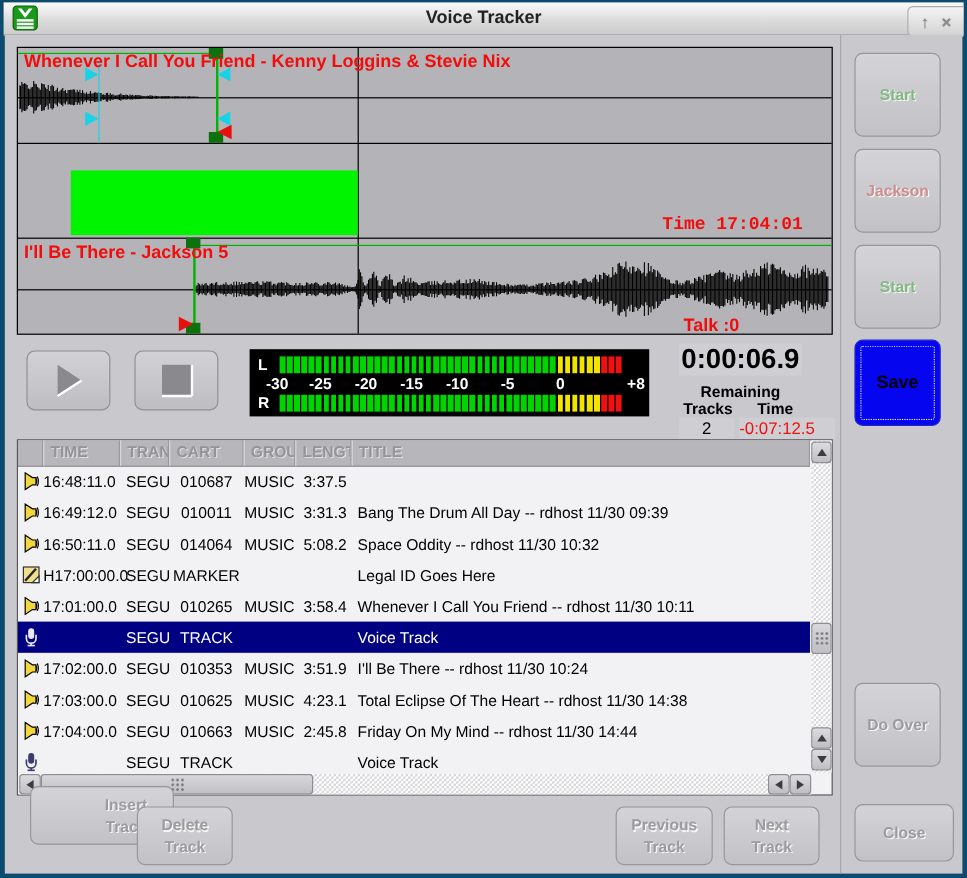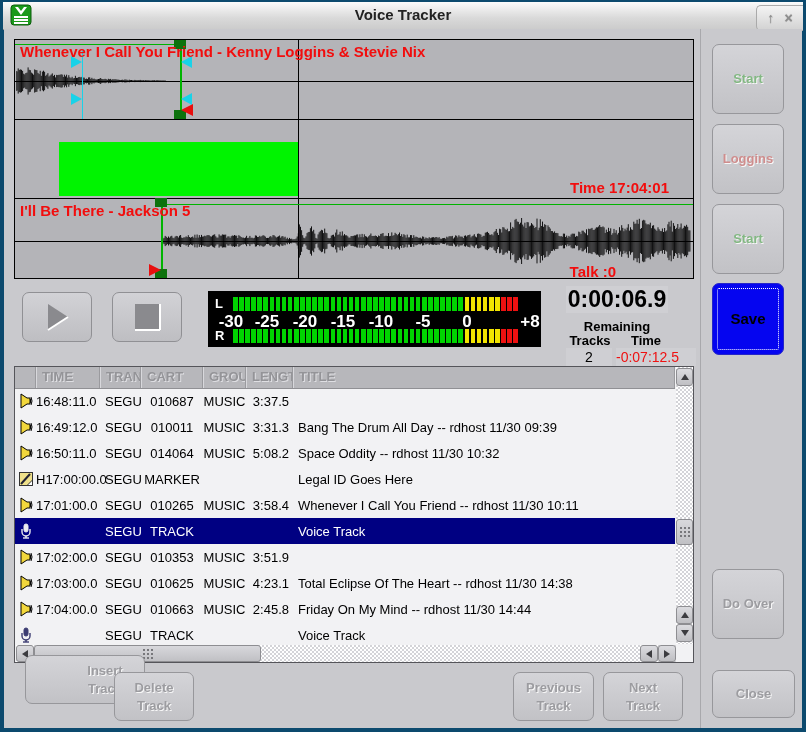--- a/index.html
+++ b/index.html
@@ -32,21 +32,21 @@
   .red-info{position:absolute;font-size:15px;font-weight:bold;color:#f20d0d;text-align:right;}
   .greenblock{position:absolute;background:#00f400;}
   
   .tbtn{position:absolute;width:68px;height:48px;background:linear-gradient(#d2d2d6,#bebec2);
     border:1px solid #909094;border-radius:7px;display:flex;align-items:center;justify-content:center;}
   .meter{position:absolute;left:204px;top:262px;width:333px;height:56px;background:#000;}
   .meter-lab{position:absolute;left:7px;color:#fff;font-weight:bold;font-size:13px;}
   .bar{position:absolute;left:25px;width:288px;height:14px;display:flex;align-items:stretch;}
   .seg{width:4.6px;margin-right:1.5px;}
   .scalerow{position:absolute;left:25px;top:21px;width:288px;height:15px;}
-  .scalelab{position:absolute;color:#fff;font-weight:bold;font-size:17px;transform:translateX(-50%);top:0;}
+  .scalelab{position:absolute;color:#fff;font-weight:bold;font-size:13px;transform:translateX(-50%);top:0;}
   .lcd{position:absolute;background:#cfcfd3;color:#000;}
   .small-b{position:absolute;font-size:13px;font-weight:bold;color:#000;text-align:center;}
   
   .logtable{position:absolute;left:10px;top:337px;width:680px;height:297px;border:1px solid #55555a;background:#f2f2f4;box-sizing:border-box;}
   .loghead{position:absolute;left:0;top:0;width:660px;height:21px;background:#b7b7bb;display:grid;
     grid-template-columns:21px 64px 41px 62px 43px 47px auto;border-bottom:1px solid #909094;}
   .hcell{font-size:13px;font-weight:bold;color:#949498;text-shadow:1px 1px 0 #dfdfe3;
     border-right:1px solid #9a9a9e;border-left:1px solid #d8d8dc;line-height:20px;padding-left:5px;overflow:hidden;white-space:nowrap;}
   .logrows{position:absolute;left:0;top:21px;width:660px;height:256px;overflow:hidden;}
   .lrow{height:26px;display:grid;grid-template-columns:21px 64px 41px 62px 43px 47px auto;align-items:center;font-size:13px;color:#000;}
@@ -118,21 +118,21 @@
       <div class="handle" style="left:159px;top:70px;"></div>
       <div class="cyanline" style="left:67px;top:11px;height:68px;"></div>
       <div class="tri tri-r-cyan" style="left:56px;top:16px;"></div>
       <div class="tri tri-r-cyan" style="left:56px;top:53px;"></div>
       <div class="tri tri-l-cyan" style="left:166px;top:16px;"></div>
       <div class="tri tri-l-cyan" style="left:166px;top:53px;"></div>
       <div class="tri tri-l-red" style="left:166px;top:64px;"></div>
       <div class="trk-title" style="left:5px;top:3px;">Whenever I Call You Friend - Kenny Loggins &amp; Stevie Nix</div>
 
       <div class="greenblock" style="left:44px;top:102px;width:239px;height:54px;"></div>
-      <div class="red-info" style="left:454px;top:139px;width:200px;">Time 17:04:01</div>
+      <div class="red-info" style="left:454px;top:139px;width:200px;font-family:Liberation Mono, monospace;">Time 17:04:01</div>
 
       <svg id="wf3" style="position:absolute;left:148px;top:173px;" width="528" height="56">
           <path d="M0.0 25.5V30.5M1.1 24.8V31.2M2.2 22.9V33.1M3.3 23.8V32.2M4.4 24.9V31.1M5.5 23.5V32.5M6.6 24.7V31.3M7.7 23.4V32.6M8.8 22.8V33.2M9.9 24.7V31.3M11.0 25.2V30.8M12.1 23.6V32.4M13.2 22.9V33.1M14.3 23.2V32.8M15.4 24.5V31.5M16.5 22.7V33.3M17.6 22.0V34.0M18.7 24.6V31.4M19.8 25.0V31.0M20.9 24.3V31.7M22.0 24.4V31.6M23.1 23.4V32.6M24.2 24.1V31.9M25.3 22.2V33.8M26.4 24.0V32.0M27.5 24.7V31.3M28.6 24.1V31.9M29.7 23.5V32.5M30.8 24.7V31.3M31.9 21.7V34.3M33.0 24.8V31.2M34.1 21.5V34.5M35.2 24.6V31.4M36.3 22.1V33.9M37.4 24.1V31.9M38.5 21.9V34.1M39.6 23.6V32.4M40.7 23.4V32.6M41.8 22.7V33.3M42.9 23.2V32.8M44.0 22.2V33.8M45.1 22.1V33.9M46.2 22.3V33.7M47.3 23.3V32.7M48.4 23.6V32.4M49.5 22.5V33.5M50.6 21.8V34.2M51.7 21.3V34.7M52.8 23.3V32.7M53.9 24.6V31.4M55.0 24.6V31.4M56.1 21.4V34.6M57.2 22.7V33.3M58.3 22.6V33.4M59.4 21.4V34.6M60.5 21.7V34.3M61.6 21.7V34.3M62.7 21.6V34.4M63.8 24.7V31.3M64.9 23.4V32.6M66.0 23.4V32.6M67.1 24.8V31.2M68.2 23.2V32.8M69.3 22.5V33.5M70.4 22.8V33.2M71.5 22.0V34.0M72.6 22.6V33.4M73.7 22.7V33.3M74.8 25.0V31.0M75.9 22.2V33.8M77.0 23.1V32.9M78.1 24.0V32.0M79.2 24.6V31.4M80.3 24.6V31.4M81.4 25.1V30.9M82.5 24.5V31.5M83.6 22.8V33.2M84.7 25.0V31.0M85.8 24.7V31.3M86.9 22.9V33.1M88.0 24.8V31.2M89.1 24.7V31.3M90.2 25.3V30.7M91.3 24.8V31.2M92.4 22.4V33.6M93.5 22.7V33.3M94.6 24.0V32.0M95.7 23.9V32.1M96.8 22.8V33.2M97.9 23.8V32.2M99.0 22.9V33.1M100.1 22.2V33.8M101.2 22.7V33.3M102.3 23.6V32.4M103.4 25.0V31.0M104.5 24.9V31.1M105.6 24.9V31.1M106.7 23.7V32.3M107.8 23.1V32.9M108.9 24.3V31.7M110.0 22.1V33.9M111.1 22.3V33.7M112.2 23.4V32.6M113.3 24.5V31.5M114.4 23.8V32.2M115.5 23.3V32.7M116.6 22.5V33.5M117.7 24.7V31.3M118.8 23.4V32.6M119.9 23.1V32.9M121.0 24.5V31.5M122.1 23.7V32.3M123.2 25.8V30.2M124.3 24.7V31.3M125.4 26.2V29.8M126.5 24.9V31.1M127.6 25.9V30.1M128.7 25.7V30.3M129.8 26.4V29.6M130.9 26.2V29.8M132.0 26.2V29.8M133.1 25.5V30.5M134.2 23.5V32.5M135.3 20.3V35.7M136.4 11.4V44.6M137.5 13.8V42.2M138.6 17.2V38.8M139.7 22.2V33.8M140.8 24.7V31.3M141.9 25.2V30.8M143.0 23.4V32.6M144.1 20.1V35.9M145.2 19.1V36.9M146.3 18.9V37.1M147.4 15.2V40.8M148.5 13.4V42.6M149.6 18.3V37.7M150.7 16.8V39.2M151.8 20.6V35.4M152.9 24.9V31.1M154.0 25.6V30.4M155.1 21.4V34.6M156.2 19.3V36.7M157.3 18.1V37.9M158.4 16.8V39.2M159.5 17.3V38.7M160.6 20.1V35.9M161.7 15.6V40.4M162.8 19.7V36.3M163.9 20.2V35.8M165.0 24.9V31.1M166.1 25.5V30.5M167.2 25.0V31.0M168.3 22.6V33.4M169.4 21.9V34.1M170.5 21.7V34.3M171.6 23.5V32.5M172.7 19.6V36.4M173.8 16.5V39.5M174.9 21.9V34.1M176.0 21.4V34.6M177.1 18.8V37.2M178.2 22.6V33.4M179.3 18.4V37.6M180.4 22.5V33.5M181.5 21.1V34.9M182.6 22.3V33.7M183.7 22.3V33.7M184.8 23.3V32.7M185.9 24.6V31.4M187.0 24.6V31.4M188.1 23.0V33.0M189.2 23.1V32.9M190.3 22.9V33.1M191.4 22.4V33.6M192.5 22.4V33.6M193.6 21.6V34.4M194.7 21.4V34.6M195.8 24.4V31.6M196.9 21.3V34.7M198.0 24.1V31.9M199.1 20.9V35.1M200.2 24.2V31.8M201.3 21.3V34.7M202.4 23.1V32.9M203.5 23.6V32.4M204.6 24.5V31.5M205.7 23.3V32.7M206.8 22.2V33.8M207.9 20.5V35.5M209.0 23.0V33.0M210.1 22.9V33.1M211.2 23.0V33.0M212.3 22.5V33.5M213.4 23.0V33.0M214.5 24.1V31.9M215.6 22.5V33.5M216.7 23.1V32.9M217.8 20.9V35.1M218.9 20.7V35.3M220.0 20.0V36.0M221.1 23.3V32.7M222.2 22.8V33.2M223.3 22.8V33.2M224.4 23.0V33.0M225.5 20.1V35.9M226.6 23.2V32.8M227.7 22.9V33.1M228.8 19.4V36.6M229.9 22.8V33.2M231.0 22.1V33.9M232.1 19.8V36.2M233.2 20.9V35.1M234.3 22.2V33.8M235.4 21.1V34.9M236.5 19.5V36.5M237.6 23.0V33.0M238.7 21.2V34.8M239.8 23.8V32.2M240.9 21.2V34.8M242.0 22.2V33.8M243.1 24.6V31.4M244.2 21.6V34.4M245.3 24.4V31.6M246.4 24.3V31.7M247.5 22.1V33.9M248.6 22.1V33.9M249.7 25.0V31.0M250.8 22.2V33.8M251.9 24.4V31.6M253.0 23.6V32.4M254.1 24.0V32.0M255.2 24.8V31.2M256.3 24.8V31.2M257.4 24.6V31.4M258.5 25.5V30.5M259.6 23.4V32.6M260.7 23.8V32.2M261.8 25.8V30.2M262.9 24.5V31.5M264.0 25.1V30.9M265.1 25.5V30.5M266.2 24.2V31.8M267.3 25.2V30.8M268.4 24.6V31.4M269.5 24.3V31.7M270.6 24.1V31.9M271.7 24.7V31.3M272.8 24.1V31.9M273.9 24.0V32.0M275.0 25.1V30.9M276.1 24.1V31.9M277.2 25.7V30.3M278.3 25.9V30.1M279.4 25.2V30.8M280.5 25.1V30.9M281.6 24.9V31.1M282.7 25.7V30.3M283.8 23.7V32.3M284.9 24.5V31.5M286.0 23.3V32.7M287.1 23.2V32.8M288.2 23.3V32.7M289.3 22.9V33.1M290.4 25.5V30.5M291.5 24.4V31.6M292.6 22.4V33.6M293.7 22.8V33.2M294.8 24.4V31.6M295.9 22.3V33.7M297.0 23.6V32.4M298.1 23.6V32.4M299.2 23.7V32.3M300.3 25.1V30.9M301.4 22.8V33.2M302.5 22.4V33.6M303.6 23.5V32.5M304.7 22.4V33.6M305.8 22.0V34.0M306.9 21.6V34.4M308.0 24.4V31.6M309.1 23.2V32.8M310.2 22.5V33.5M311.3 21.2V34.8M312.4 23.5V32.5M313.5 24.3V31.7M314.6 20.8V35.2M315.7 20.5V35.5M316.8 21.0V35.0M317.9 21.6V34.4M319.0 24.0V32.0M320.1 22.8V33.2M321.2 22.8V33.2M322.3 19.7V36.3M323.4 19.3V36.7M324.5 18.8V37.2M325.6 20.0V36.0M326.7 21.6V34.4M327.8 21.9V34.1M328.9 21.2V34.8M330.0 22.4V33.6M331.1 19.2V36.8M332.2 18.1V37.9M333.3 16.0V40.0M334.4 19.8V36.2M335.5 22.0V34.0M336.6 15.7V40.3M337.7 16.2V39.8M338.8 19.5V36.5M339.9 14.1V41.9M341.0 14.5V41.5M342.1 16.2V39.8M343.2 17.0V39.0M344.3 15.7V40.3M345.4 18.3V37.7M346.5 18.1V37.9M347.6 9.4V46.6M348.7 15.9V40.1M349.8 13.9V42.1M350.9 15.1V40.9M352.0 6.8V49.2M353.1 5.9V50.1M354.2 8.5V47.5M355.3 8.9V47.1M356.4 11.2V44.8M357.5 9.7V46.3M358.6 5.0V51.0M359.7 11.6V44.4M360.8 13.5V42.5M361.9 9.7V46.3M363.0 15.0V41.0M364.1 9.1V46.9M365.2 9.3V46.7M366.3 13.4V42.6M367.4 12.6V43.4M368.5 10.1V45.9M369.6 11.4V44.6M370.7 12.7V43.3M371.8 15.0V41.0M372.9 14.0V42.0M374.0 5.6V50.4M375.1 17.2V38.8M376.2 14.7V41.3M377.3 6.2V49.8M378.4 13.0V43.0M379.5 8.6V47.4M380.6 13.8V42.2M381.7 11.2V44.8M382.8 12.0V44.0M383.9 17.7V38.3M385.0 12.4V43.6M386.1 14.1V41.9M387.2 15.6V40.4M388.3 18.0V38.0M389.4 18.1V37.9M390.5 19.6V36.4M391.6 18.4V37.6M392.7 20.0V36.0M393.8 19.9V36.1M394.9 20.2V35.8M396.0 22.9V33.1M397.1 23.4V32.6M398.2 23.1V32.9M399.3 23.7V32.3M400.4 20.6V35.4M401.5 20.7V35.3M402.6 24.0V32.0M403.7 22.6V33.4M404.8 24.7V31.3M405.9 22.9V33.1M407.0 23.8V32.2M408.1 21.5V34.5M409.2 20.6V35.4M410.3 20.7V35.3M411.4 20.7V35.3M412.5 23.8V32.2M413.6 22.9V33.1M414.7 23.3V32.7M415.8 18.6V37.4M416.9 19.2V36.8M418.0 21.1V34.9M419.1 17.7V38.3M420.2 17.7V38.3M421.3 19.2V36.8M422.4 20.3V35.7M423.5 16.3V39.7M424.6 22.2V33.8M425.7 15.7V40.3M426.8 16.1V39.9M427.9 15.6V40.4M429.0 14.9V41.1M430.1 16.9V39.1M431.2 16.9V39.1M432.3 15.6V40.4M433.4 14.3V41.7M434.5 14.4V41.6M435.6 13.5V42.5M436.7 12.0V44.0M437.8 13.9V42.1M438.9 14.1V41.9M440.0 13.4V42.6M441.1 14.4V41.6M442.2 19.9V36.1M443.3 16.6V39.4M444.4 19.0V37.0M445.5 14.8V41.2M446.6 18.1V37.9M447.7 15.3V40.7M448.8 21.8V34.2M449.9 20.2V35.8M451.0 15.9V40.1M452.1 19.8V36.2M453.2 17.2V38.8M454.3 21.5V34.5M455.4 19.9V36.1M456.5 14.2V41.8M457.6 17.5V38.5M458.7 12.2V43.8M459.8 14.9V41.1M460.9 18.2V37.8M462.0 15.7V40.3M463.1 17.3V38.7M464.2 14.6V41.4M465.3 11.2V44.8M466.4 17.7V38.3M467.5 14.3V41.7M468.6 16.4V39.6M469.7 16.9V39.1M470.8 8.7V47.3M471.9 10.8V45.2M473.0 10.6V45.4M474.1 6.8V49.2M475.2 10.8V45.2M476.3 5.8V50.2M477.4 15.9V40.1M478.5 15.0V41.0M479.6 7.6V48.4M480.7 6.8V49.2M481.8 7.4V48.6M482.9 10.4V45.6M484.0 11.5V44.5M485.1 11.2V44.8M486.2 11.6V44.4M487.3 9.7V46.3M488.4 15.2V40.8M489.5 12.7V43.3M490.6 12.2V43.8M491.7 15.6V40.4M492.8 16.7V39.3M493.9 17.9V38.1M495.0 14.3V41.7M496.1 16.3V39.7M497.2 17.9V38.1M498.3 18.2V37.8M499.4 15.5V40.5M500.5 19.0V37.0M501.6 15.0V41.0M502.7 18.4V37.6M503.8 17.4V38.6M504.9 11.3V44.7M506.0 8.8V47.2M507.1 13.5V42.5M508.2 7.7V48.3M509.3 18.6V37.4M510.4 10.1V45.9M511.5 12.8V43.2M512.6 16.0V40.0M513.7 14.8V41.2M514.8 11.0V45.0M515.9 16.0V40.0M517.0 14.4V41.6M518.1 10.5V45.5M519.2 15.8V40.2M520.3 14.8V41.2M521.4 12.8V43.2M522.5 13.5V42.5M523.6 11.8V44.2M524.7 13.8V42.2M525.8 17.3V38.7M526.9 17.4V38.6" stroke="#000" stroke-width="0.9"></path>
         </svg>
       <div class="gline-h" style="left:146px;top:164px;width:532px;"></div>
       <div class="gline-v" style="left:146px;top:158px;height:80px;"></div>
       <div class="handle" style="left:140px;top:158px;"></div>
       <div class="handle" style="left:140px;top:229px;"></div>
       <div class="tri tri-r-red" style="left:134px;top:224px;"></div>
       <div class="trk-title" style="left:5px;top:162px;">I'll Be There - Jackson 5</div>
@@ -380,20 +380,21 @@
     <polygon points="12,5 12,11 9,11 3,15 3,1 9,5" fill="#f2d73c" stroke="#000" stroke-width="1"></polygon>
     <path d="M13 4 q2 4 0 8" stroke="#000" fill="none"></path>
                 <path d="M12.2 6 q1 2 0 4" stroke="#000" fill="none"></path>
               </svg>
             </div>
             <div class="c-r">17:02:00.0</div>
             <div class="c-l">SEGUE</div>
             <div class="c-c">010353</div>
             <div class="c-c">MUSIC</div>
             <div class="c-r">3:51.9</div>
+            <div class="c-l">I'll Be There -- rdhost 11/30 10:24</div>
           </div>
           <div class="lrow">
             <div class="c-icon">
               <svg width="16" height="16" viewBox="0 0 16 16">
     <polygon points="12,5 12,11 9,11 3,15 3,1 9,5" fill="#f2d73c" stroke="#000" stroke-width="1"></polygon>
     <path d="M13 4 q2 4 0 8" stroke="#000" fill="none"></path>
                 <path d="M12.2 6 q1 2 0 4" stroke="#000" fill="none"></path>
               </svg>
             </div>
             <div class="c-r">17:03:00.0</div>
@@ -459,21 +460,21 @@
         </div>
       <div class="sbtn" style="left:625px;top:278px;width:18px;height:17px;">
           <div class="arr arr-lf"></div>
         </div>
       <div class="sbtn" style="left:643px;top:278px;width:18px;height:17px;">
           <div class="arr arr-rt"></div>
         </div>
     </div>
 
     <div class="pbtn dis-green" style="left:708px;top:15px;width:70px;height:68px;">Start</div>
-    <div class="pbtn dis-red" style="left:708px;top:95px;width:70px;height:68px;">Loggins</div>
+    <div class="pbtn dis-red" style="left:708px;top:95px;width:70px;height:68px;">Jackson</div>
     <div class="pbtn dis-green" style="left:708px;top:175px;width:70px;height:68px;">Start</div>
     <div class="pbtn save" style="left:708px;top:254px;width:70px;height:70px;">Save</div>
     <div class="pbtn dis uf" style="left:708px;top:641px;width:81px;height:46px;">Close</div>
     <div class="pbtn dis" style="left:708px;top:540px;width:70px;height:68px;">Do Over</div>
 
     <div class="pbtn dis" style="left:21px;top:626px;width:78px;height:47px;padding-left:40px;">Insert
 Track</div>
     <div class="pbtn dis" style="left:110px;top:643px;width:78px;height:47px;">Delete
 Track</div>
     <div class="pbtn dis uf" style="left:509px;top:643px;width:79px;height:47px;">Previous

